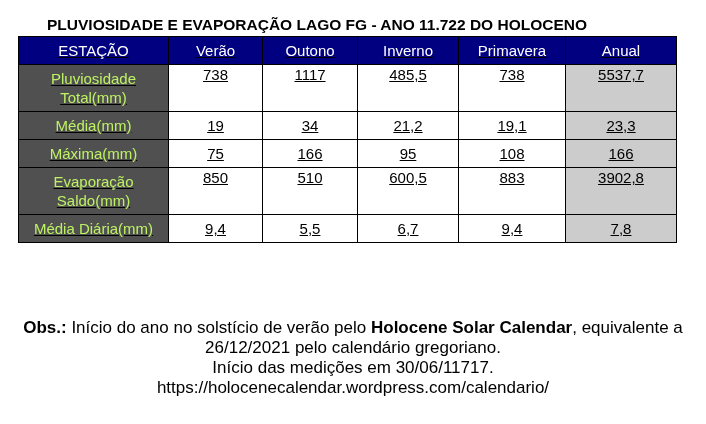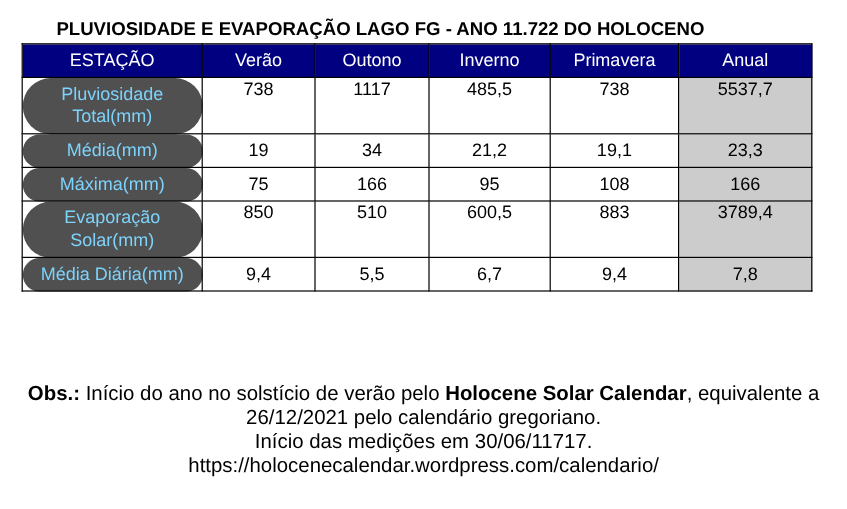--- a/index.html
+++ b/index.html
@@ -1,25 +1,25 @@
 <!DOCTYPE html>
 <html><head>
   <meta charset="utf-8">
   <style>
     html, body { margin: 0; padding: 0; background: #ffffff; }
     body { width: 706px; height: 424px; position: relative; overflow: hidden;
            font-family: "Liberation Sans", "DejaVu Sans", sans-serif; color: #000; }
     .title { position: absolute; left: 0; top: 16px; width: 634px; text-align: center;
              font-weight: bold; font-size: 15.5px; letter-spacing: 0; }
     table { position: absolute; left: 18px; top: 36px; border-collapse: collapse;
-            table-layout: fixed; }
+            table-layout: fixed; text-decoration: underline; }
     td, th { border: 1px solid #000; text-align: center; font-size: 15px; font-weight: normal;
              padding: 0; line-height: 19px; vertical-align: top; }
     th { background: #000080; color: #ffffff; height: 27px; vertical-align: middle; }
-    td.label { background: #505050; color: #7dd3fc; vertical-align: middle; border-radius: 25px; }
+    td.label { background: #505050; color: #bef264; vertical-align: middle; }
     td.val { background: #ffffff; padding-top: 0; }
     td.annual { background: #cccccc; }
     tr.single td { height: 27px; }
     tr.single td.val { padding-top: 0; vertical-align: middle; }
     tr.double td { height: 46px; }
     .obs { position: absolute; left: 0; top: 318px; width: 706px; text-align: center;
            font-size: 17px; line-height: 20px; }
     .obs b { font-weight: bold; }
   </style>
 </head>
@@ -65,26 +65,26 @@
     </tr>
     <tr class="single">
       <td class="label">Máxima(mm)</td>
       <td class="val">75</td>
       <td class="val">166</td>
       <td class="val">95</td>
       <td class="val">108</td>
       <td class="val annual">166</td>
     </tr>
     <tr class="double">
-      <td class="label">Evaporação Solar(mm)</td>
+      <td class="label">Evaporação Saldo(mm)</td>
       <td class="val">850</td>
       <td class="val">510</td>
       <td class="val">600,5</td>
       <td class="val">883</td>
-      <td class="val annual">3789,4</td>
+      <td class="val annual">3902,8</td>
     </tr>
     <tr class="single">
       <td class="label">Média Diária(mm)</td>
       <td class="val">9,4</td>
       <td class="val">5,5</td>
       <td class="val">6,7</td>
       <td class="val">9,4</td>
       <td class="val annual">7,8</td>
     </tr>
   </tbody>

